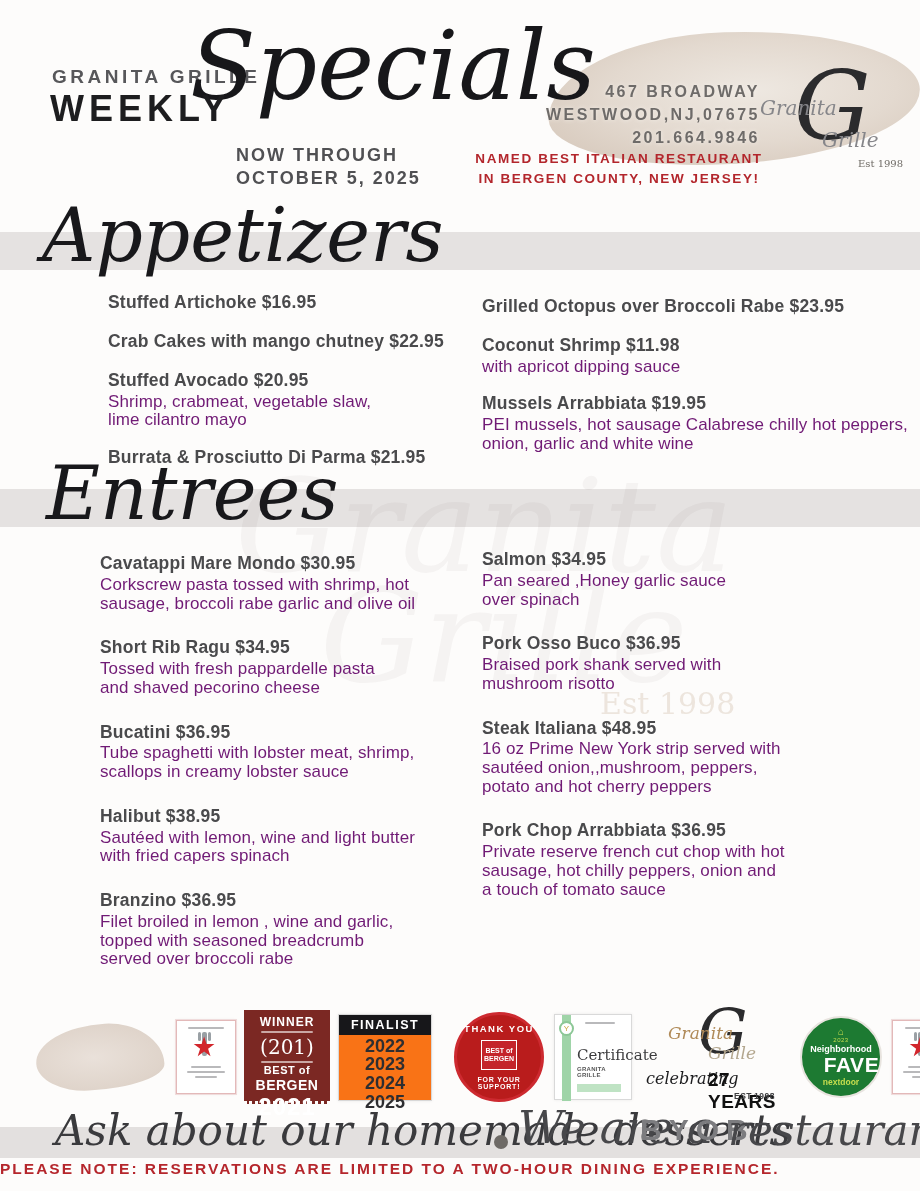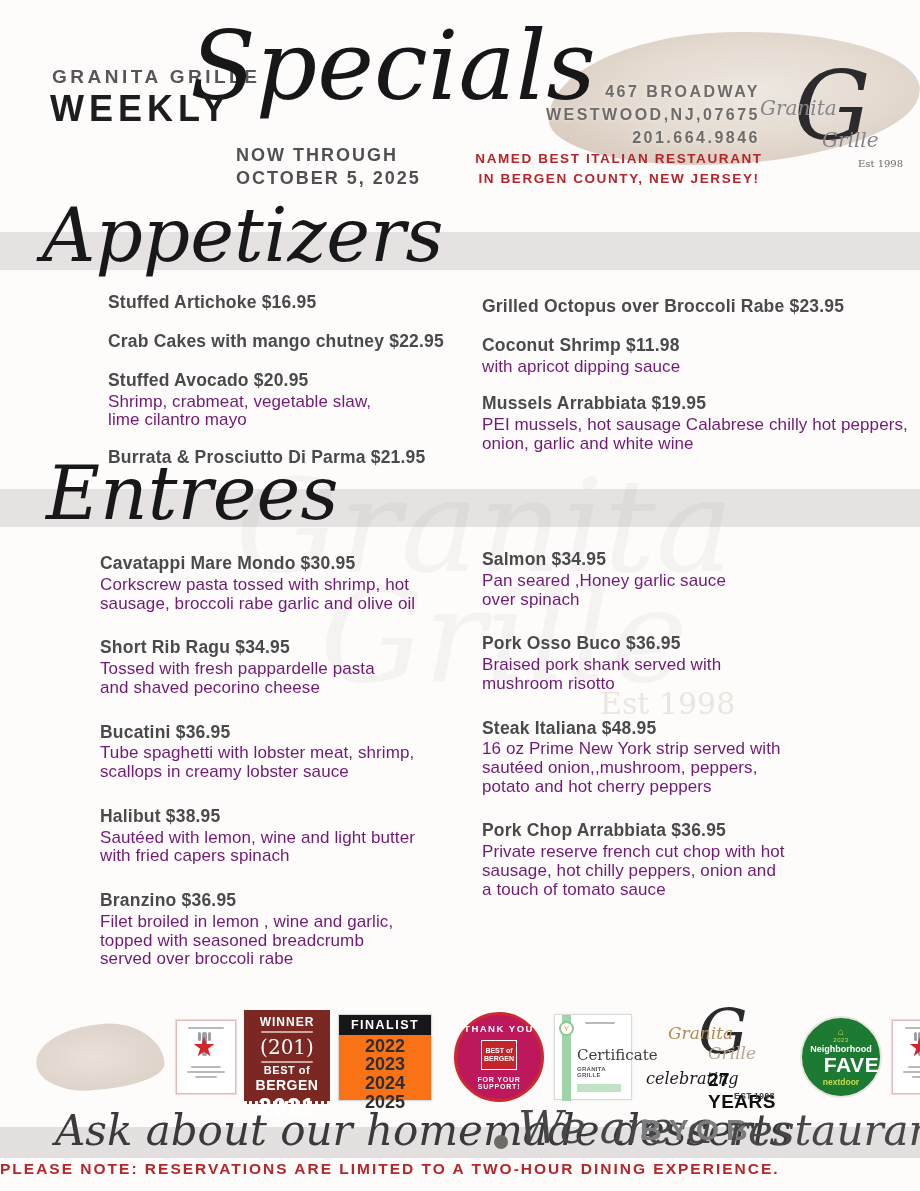--- a/index.html
+++ b/index.html
@@ -83,21 +83,21 @@
   .winner-badge .w1 { font-size:12px; font-weight:800; letter-spacing:1px; }
   .winner-badge .wp { font-family:"DejaVu Serif", serif; font-size:20px; margin:1px 0; }
   .winner-badge .w2 { font-size:11px; font-weight:800; letter-spacing:0.5px; line-height:1.05; }
   .winner-badge .w3 { font-size:14px; font-weight:800; letter-spacing:0.5px; }
   .winner-badge .wy { font-size:24px; font-weight:700; letter-spacing:1px;text-align:center; }
   .winner-badge .mb { background:#caa7a4; width:60%; margin:2px auto; }
   .finalist-badge { width:94px; height:87px; background:#f97316; border:1px solid #d8d8d8; margin-right:22px; box-shadow:0 0 3px rgba(0,0,0,0.08); }
   .finalist-badge .fh { background:#17171a; color:#fff; font-size:12.5px; font-weight:800; letter-spacing:1.5px; text-align:center; padding:3px 0; }
   .finalist-badge .fy { font-size:18px; font-weight:800; color:#2e2e31; text-align:center; line-height:1.04; margin-top:2px; white-space:pre-line; }
   .thankyou-badge {
-    width:90px; height:90px; border-radius:50%; background:#be185d; border:3px solid #cd2a30; margin-right:10px;
+    width:90px; height:90px; border-radius:50%; background:#b91c1c; border:3px solid #cd2a30; margin-right:10px;
     color:#fff; position:relative; display:flex; flex-direction:column; align-items:center; justify-content:space-between;
     padding:8px 0 9px 0; text-align:center;
   }
   .thankyou-badge .t1 { font-size:9.5px; font-weight:800; letter-spacing:1.5px; }
   .thankyou-badge .t2 { font-size:7px; font-weight:700; letter-spacing:0.8px; }
   .thankyou-badge .tc { background:#c4242a; border:1px solid #fff; width:36px; height:30px; font-size:7px; font-weight:800; line-height:1.15; display:flex; flex-direction:column; align-items:center; justify-content:center; }
   .excellence-badge { width:78px; height:86px; background:#fff; border:1px solid #d9d9d9; margin-right:14px; position:relative; box-shadow:0 0 3px rgba(0,0,0,0.08); padding:5px 4px 4px 22px; }
   .excellence-badge .ribbon { position:absolute; left:7px; top:0; width:9px; height:86px; background:#9fd4a8; }
   .excellence-badge .medal { position:absolute; left:4px; top:6px; width:15px; height:15px; border-radius:50%; background:#fff; border:2px solid #8cc796; font-size:8px; color:#caa53c; text-align:center; line-height:12px; }
   .excellence-badge .ct { font-family:"DejaVu Serif", serif; font-size:15px; color:#3c3c3e; margin:22px 0 2px 0; }

